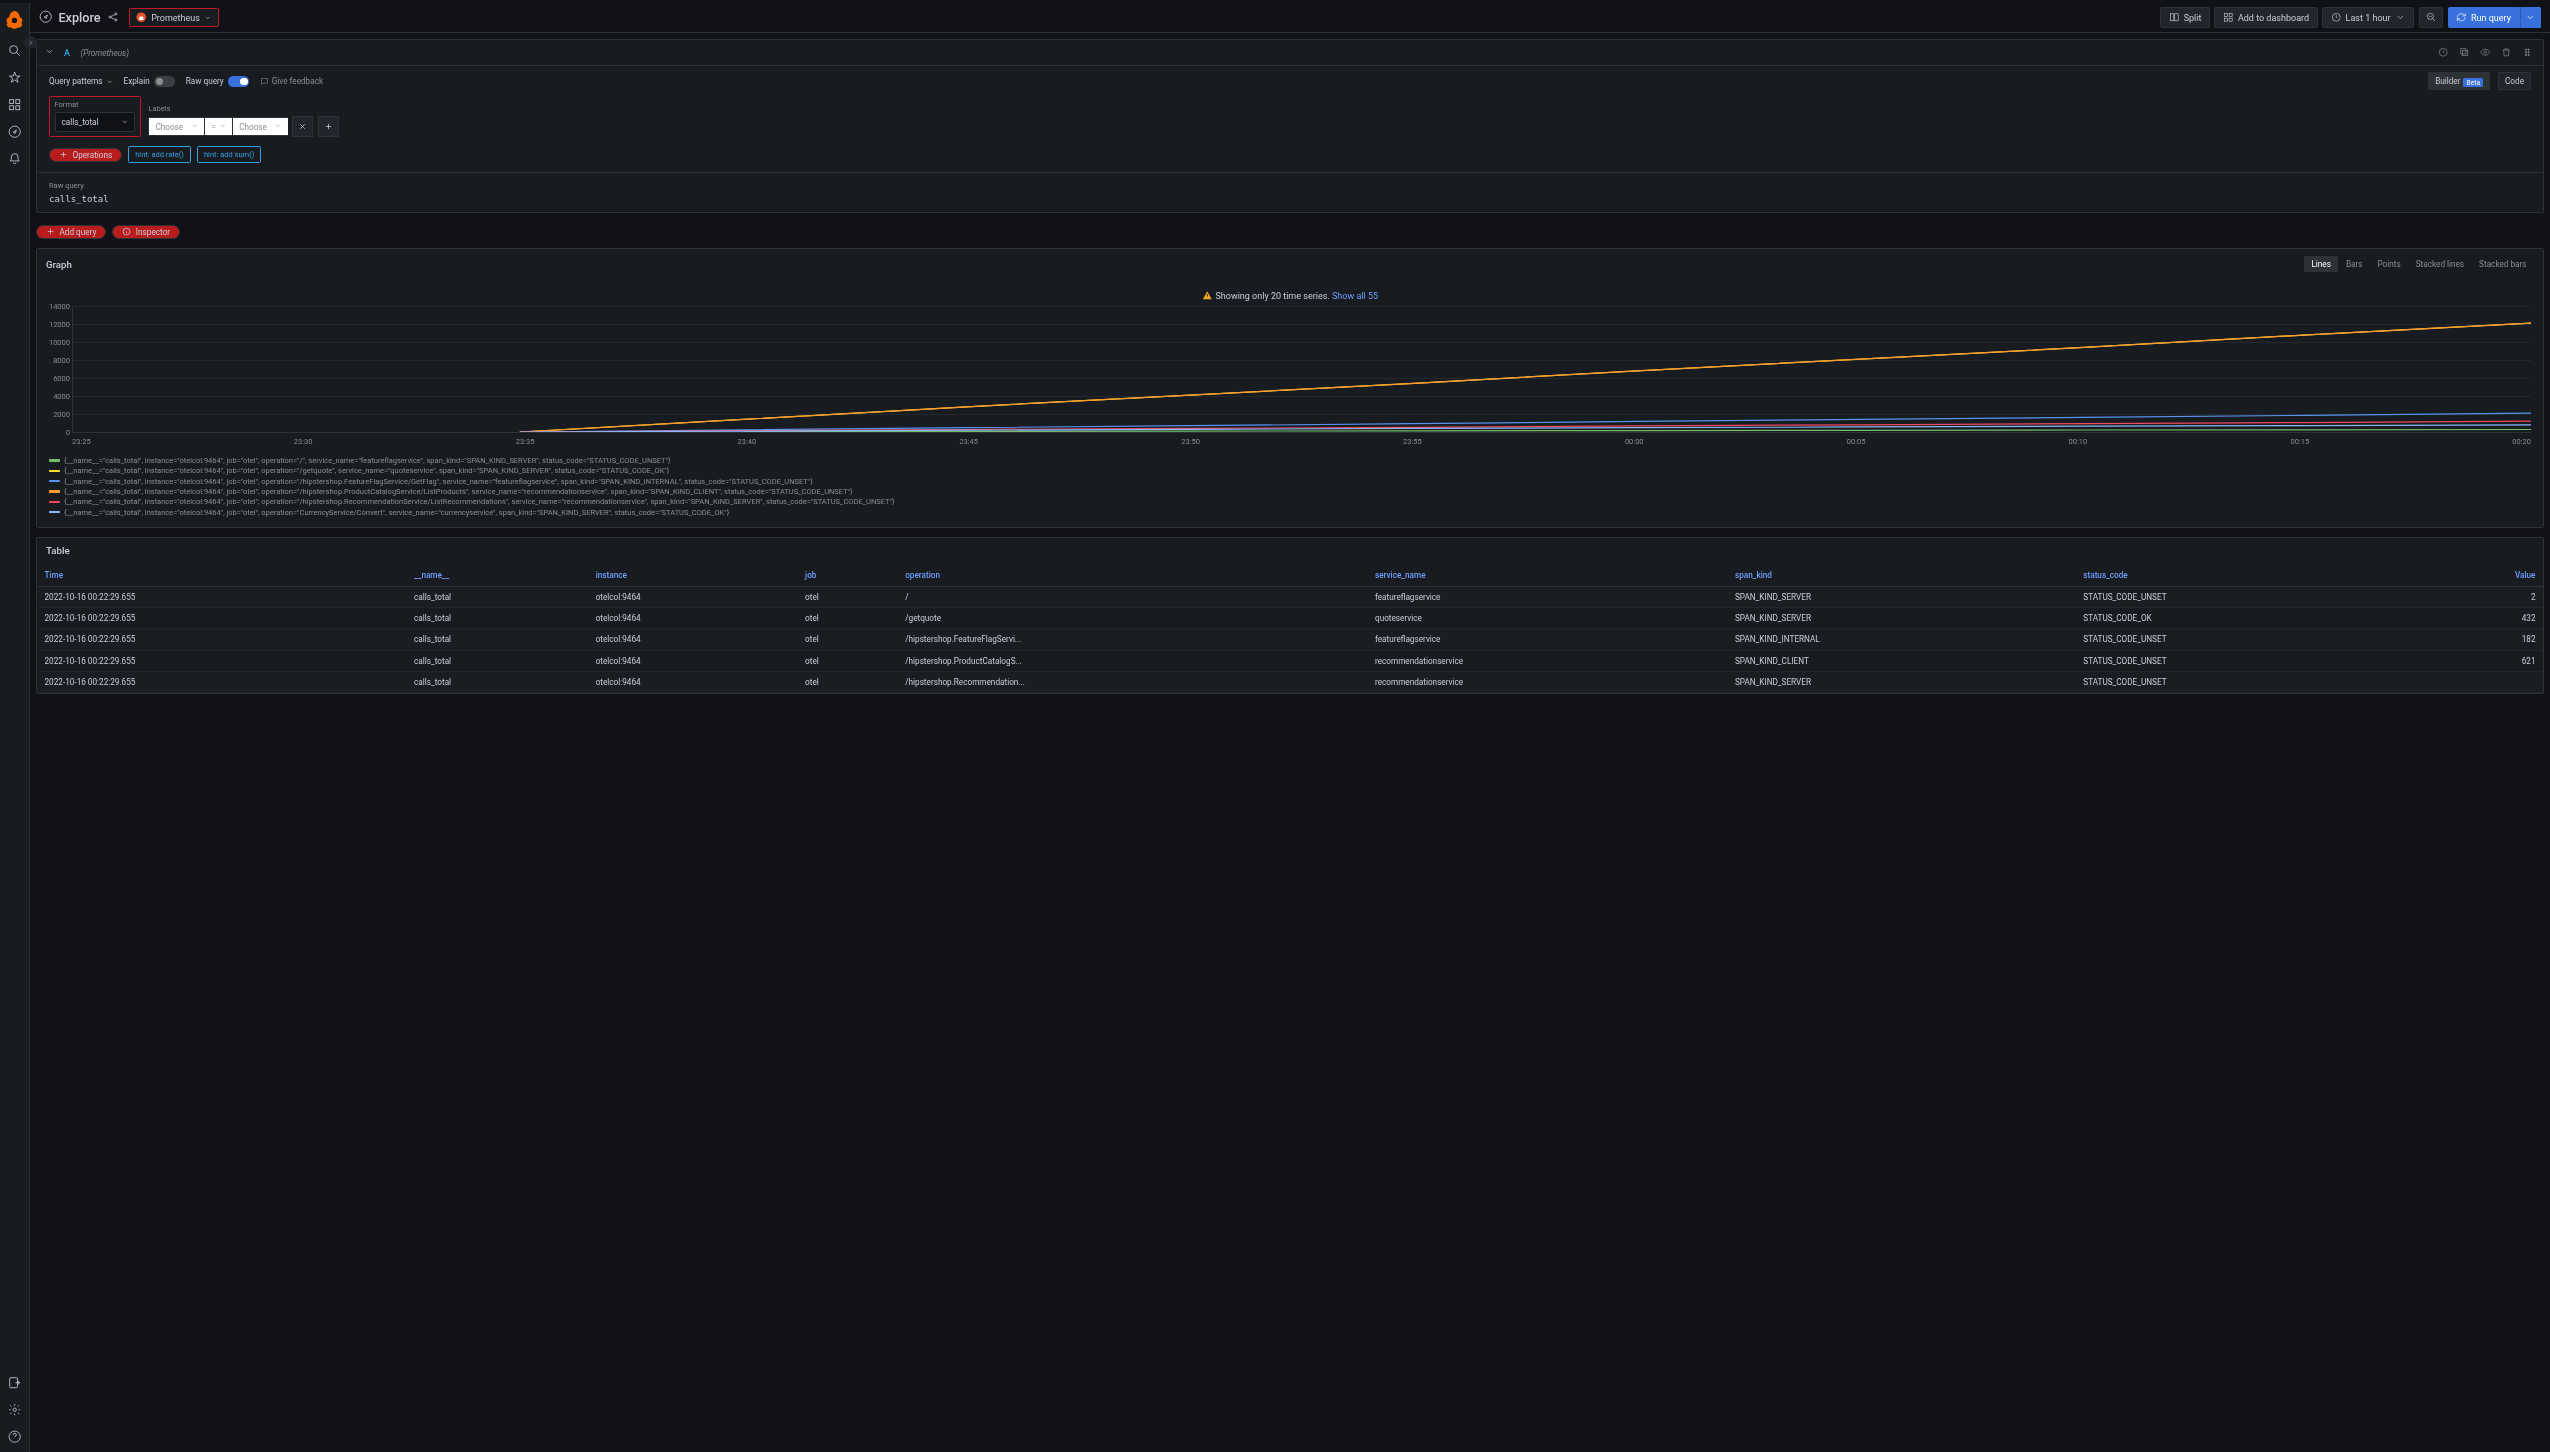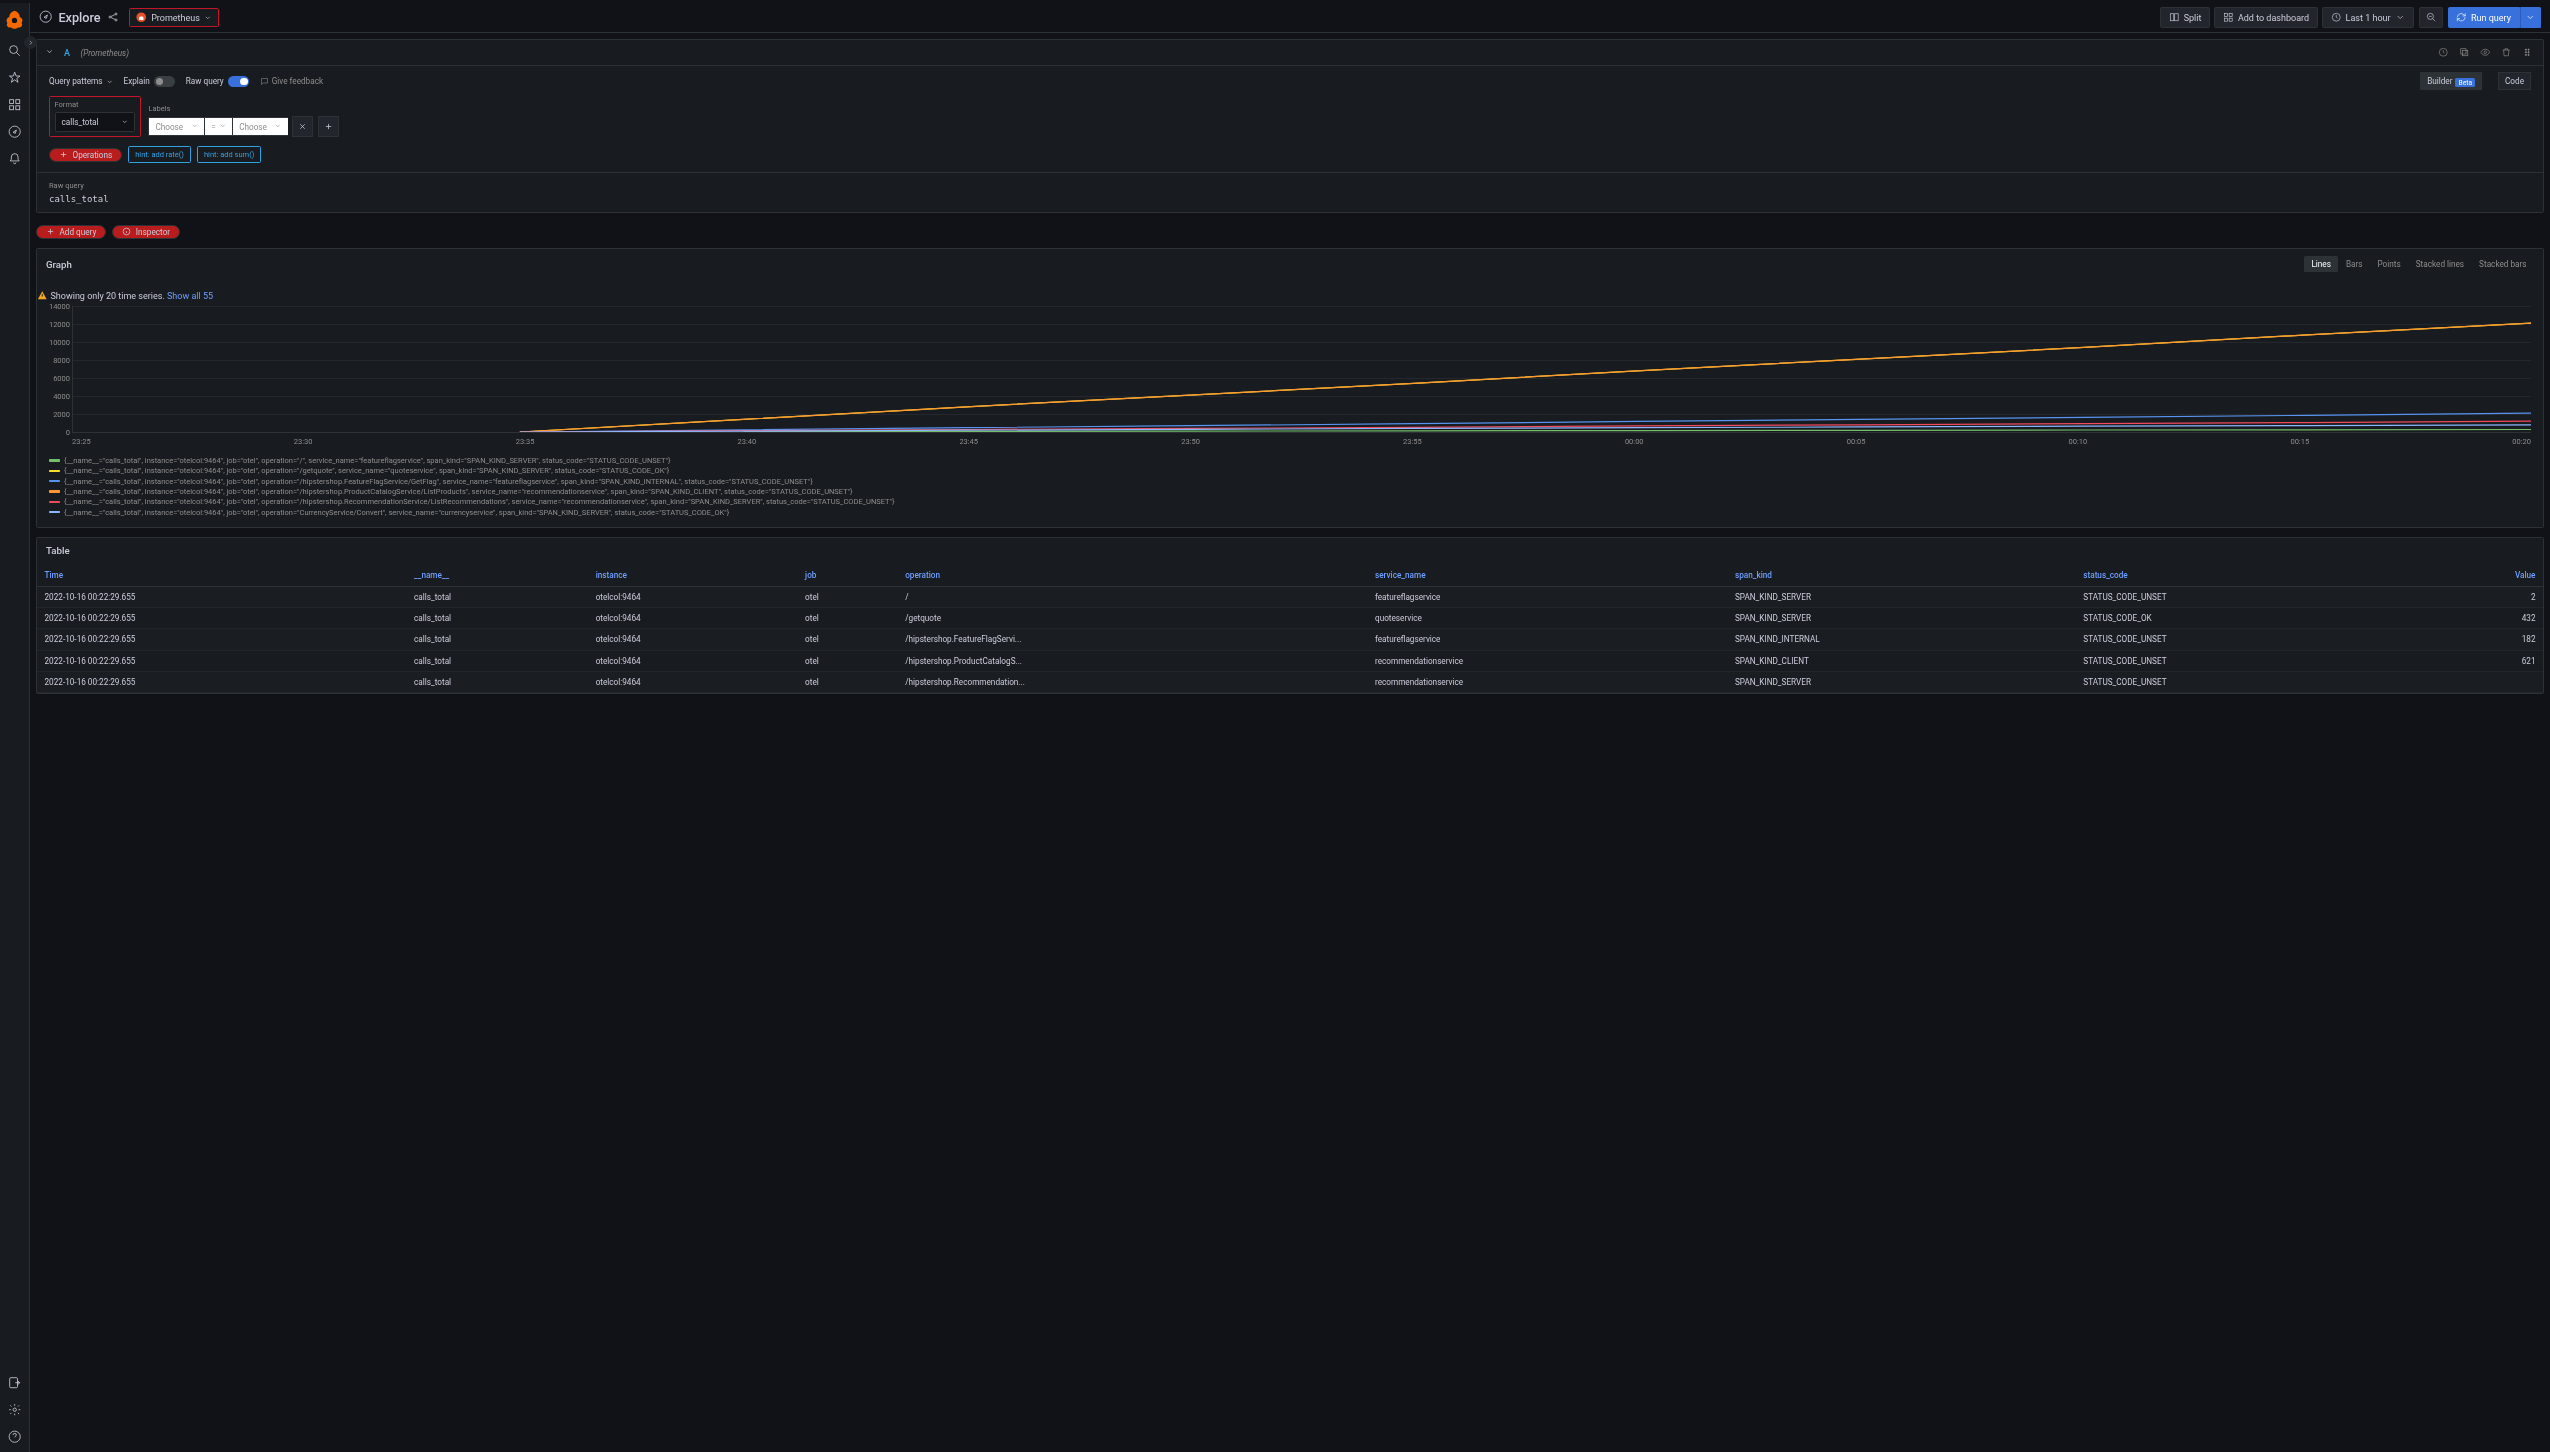--- a/index.html
+++ b/index.html
@@ -58,21 +58,21 @@
 .query-head-actions .qa svg { width: 10.5px; height: 10.5px; stroke: #8e8e8e; fill: none; stroke-width: 1.5; }
 .query-row1 { display: flex; align-items: center; padding: 6px 12px; gap: 10.5px; font-size: 8.2px; }
 .query-row1 .qp { display: flex; align-items: center; gap: 3px; cursor: pointer; }
 .query-row1 .qp svg { width: 7.5px; height: 7.5px; stroke: #ccccdc; fill: none; stroke-width: 2; }
 .toggle { width: 21px; height: 10.5px; background: #3a3f44; border-radius: 5.2px; position: relative; cursor: pointer; }
 .toggle::after { content: ''; position: absolute; width: 7.5px; height: 7.5px; background: #8e8e8e; border-radius: 50%; top: 1.5px; left: 1.5px; }
 .toggle.on { background: #3871dc; }
 .toggle.on::after { background: #fff; left: 12px; }
 .feedback { display: flex; align-items: center; gap: 3px; color: #8e8e8e; cursor: pointer; }
 .feedback svg { width: 9px; height: 9px; stroke: #8e8e8e; fill: none; stroke-width: 1.5; }
-.builder-code { margin-left: auto; display: flex; gap: 16px; }
+.builder-code { margin-left: auto; display: flex; gap: 8px; }
 .builder-code .seg { padding: 3px 6px; background: #22252b; border: 0.7px solid #2c3235; cursor: pointer; font-size: 8.2px; position: relative; }
 .builder-code .seg.active { background: #2c3235; }
 .beta-badge { background: #3871dc; color: #fff; font-size: 6.7px; padding: 0.7px 3px; border-radius: 1.5px; margin-left: 3px; }
 .metric-row { display: flex; padding: 0 12px 9px 12px; gap: 7.5px; align-items: flex-end; }
 .metric-block { border: 1.5px solid #c4162a; padding: 3px 4.5px 4.5px 4.5px; border-radius: 1.5px; }
 .metric-label, .labels-label { font-size: 7.5px; color: #8e8e8e; margin-bottom: 3px; display: block; }
 .metric-select { display: flex; align-items: center; gap: 22.4px; padding: 3.7px 6px; background: #111217; border: 0.7px solid #2c3235; border-radius: 1.5px; cursor: pointer; font-size: 8.2px; }
 .metric-select svg { width: 7.5px; height: 7.5px; stroke: #ccccdc; fill: none; stroke-width: 2; }
 .labels-block { display: flex; flex-direction: column; }
 .labels-row { display: flex; gap: 0; align-items: center; }
@@ -91,21 +91,21 @@
 .options-row { display: flex; align-items: center; gap: 12px; padding: 6px 12px; border-top: 0.7px solid #2c3235; font-size: 8.2px; color: #8e8e8e; }
 .options-row .opt-toggle { display: flex; align-items: center; gap: 3px; cursor: pointer; color: #ccccdc; }
 .options-row .opt-toggle svg { width: 7.5px; height: 7.5px; stroke: #ccccdc; fill: none; stroke-width: 2; }
 .below-query { display: flex; gap: 6px; padding: 3px 0 9px 0; }
 .panel { background: #181b1f; border: 0.7px solid #2c3235; border-radius: 1.5px; margin-bottom: 9px; }
 .panel-head { display: flex; align-items: center; padding: 7.5px 9px; }
 .panel-title { font-size: 9.7px; font-weight: 500; }
 .graph-modes { margin-left: auto; display: flex; }
 .graph-modes .gm { padding: 3px 7.5px; font-size: 8.2px; cursor: pointer; color: #8e8e8e; }
 .graph-modes .gm.active { color: #fff; background: #2c3235; border-radius: 1.5px; }
-.graph-warning { padding: 10.5px 0 4.5px 0; font-size: 9px; }
+.graph-warning { text-align: center; padding: 10.5px 0 4.5px 0; font-size: 9px; }
 .graph-warning svg { width: 10.5px; height: 10.5px; vertical-align: -1.5px; margin-right: 3px; }
 .graph-warning a { color: #6e9fff; cursor: pointer; }
 .chart-area { position: relative; height: 127px; margin: 0 12px 4.5px 35px; border-left: 0.7px solid #2c3235; border-bottom: 0.7px solid #2c3235; }
 .y-tick { position: absolute; left: -30px; font-size: 7.5px; color: #8e8e8e; transform: translateY(-50%); width: 27px; text-align: right; }
 .y-grid { position: absolute; left: 0; right: 0; border-top: 0.7px solid rgba(204,204,220,0.07); }
 .x-ticks { display: flex; justify-content: space-between; margin: 1.5px 12px 6px 35px; font-size: 7.5px; color: #8e8e8e; }
 .chart-svg { position: absolute; inset: 0; width: 100%; height: 100%; }
 .legend { padding: 3px 12px 9px 12px; }
 .legend-row { display: flex; align-items: center; gap: 4.5px; font-size: 7.5px; color: #8e8e8e; padding: 0.7px 0; }
 .legend-swatch { width: 10.5px; height: 2.2px; border-radius: 0.7px; }

